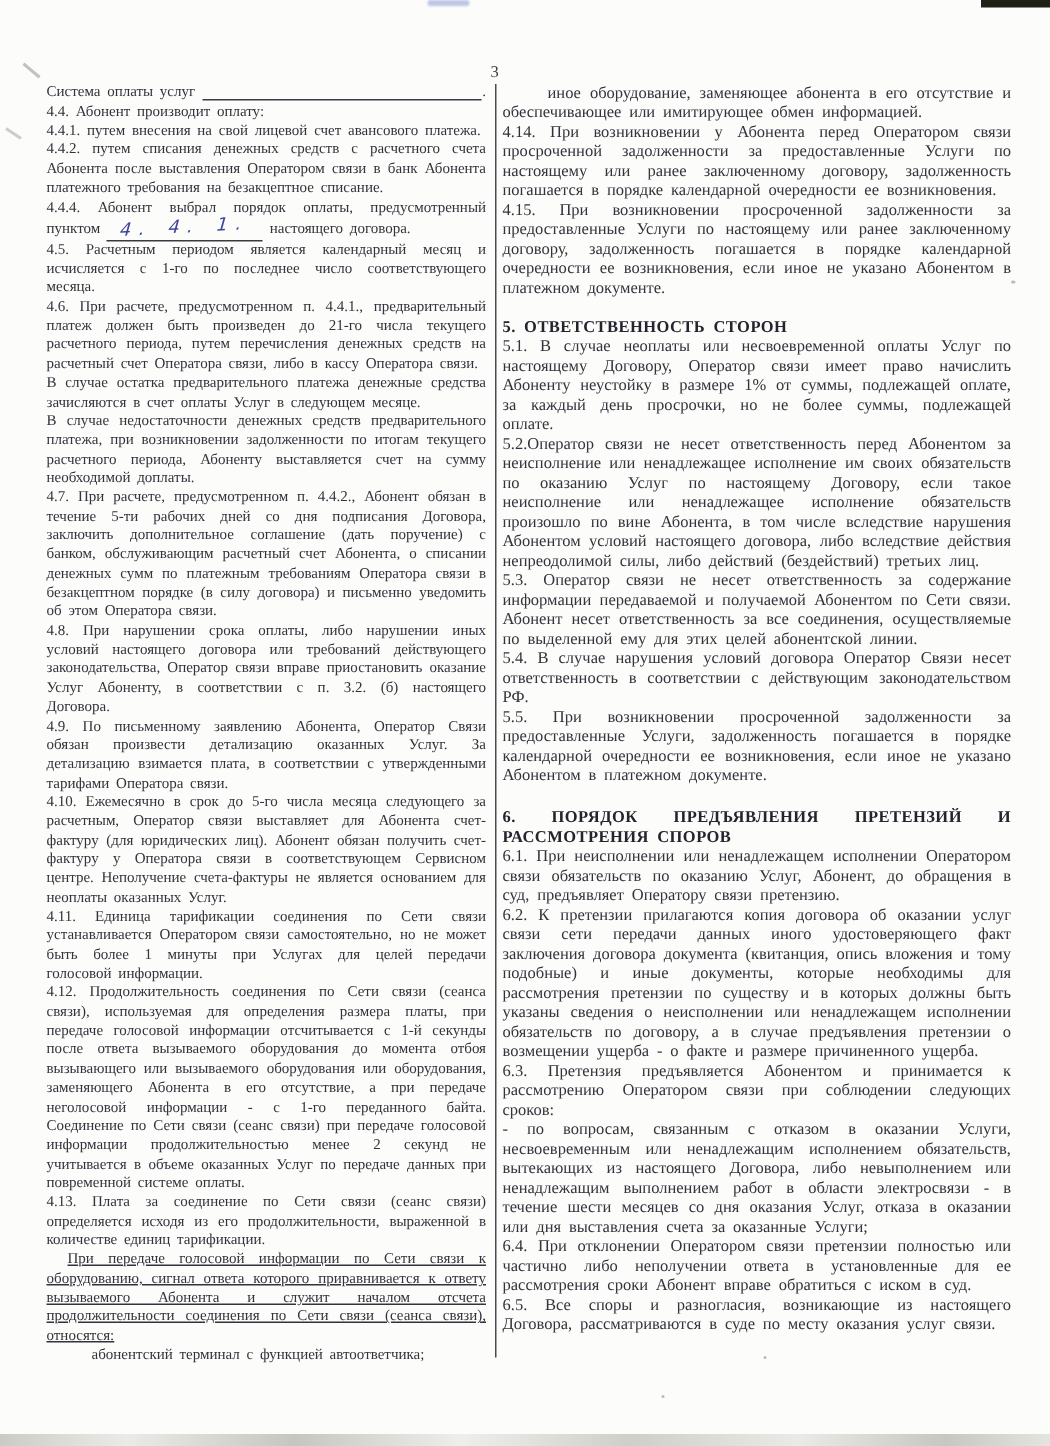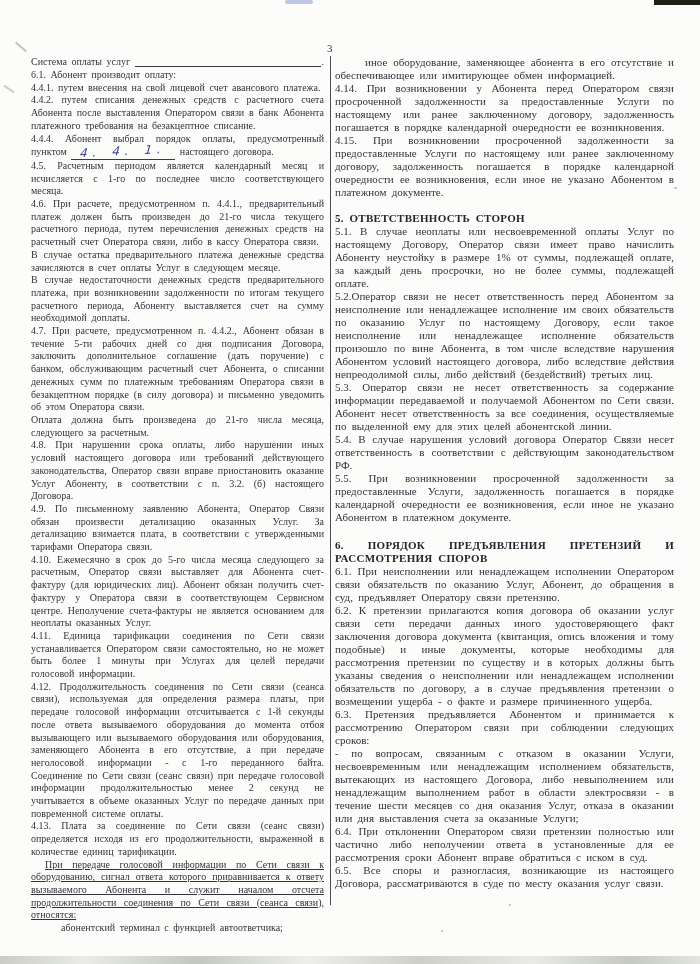--- a/index.html
+++ b/index.html
@@ -128,30 +128,29 @@
   <div class="divider"></div>
 
   <div class="content">
 
     <div class="col col-left">
       <p class="fill-line">
           <span>Система оплаты услуг</span>
           <span class="blank"></span>
           <span>.</span>
         </p>
-      <p>6.1. Абонент производит оплату:</p>
+      <p>4.4. Абонент производит оплату:</p>
       <p>4.4.1. путем внесения на свой лицевой счет авансового платежа.</p>
       <p>4.4.2. путем списания денежных средств с расчетного счета Абонента после выставления Оператором связи в банк Абонента платежного требования на безакцептное списание.</p>
       <p><span>4.4.4. Абонент выбрал порядок оплаты, предусмотренный пунктом</span> <span class="hw-blank"><span class="hw">4. 4. 1.</span></span> <span>настоящего договора.</span></p>
       <p>4.5. Расчетным периодом является календарный месяц и исчисляется с 1-го по последнее число соответствующего месяца.</p>
       <p>4.6. При расчете, предусмотренном п. 4.4.1., предварительный платеж должен быть произведен до 21-го числа текущего расчетного периода, путем перечисления денежных средств на расчетный счет Оператора связи, либо в кассу Оператора связи.</p>
       <p>В случае остатка предварительного платежа денежные средства зачисляются в счет оплаты Услуг в следующем месяце.</p>
       <p>В случае недостаточности денежных средств предварительного платежа, при возникновении задолженности по итогам текущего расчетного периода, Абоненту выставляется счет на сумму необходимой доплаты.</p>
       <p>4.7. При расчете, предусмотренном п. 4.4.2., Абонент обязан в течение 5-ти рабочих дней со дня подписания Договора, заключить дополнительное соглашение (дать поручение) с банком, обслуживающим расчетный счет Абонента, о списании денежных сумм по платежным требованиям Оператора связи в безакцептном порядке (в силу договора) и письменно уведомить об этом Оператора связи.</p>
-      <p>Оплата должна быть произведена до 21-го числа месяца, следующего за расчетным.</p>
       <p>4.8. При нарушении срока оплаты, либо нарушении иных условий настоящего договора или требований действующего законодательства, Оператор связи вправе приостановить оказание Услуг Абоненту, в соответствии с п. 3.2. (б) настоящего Договора.</p>
       <p>4.9. По письменному заявлению Абонента, Оператор Связи обязан произвести детализацию оказанных Услуг. За детализацию взимается плата, в соответствии с утвержденными тарифами Оператора связи.</p>
       <p>4.10. Ежемесячно в срок до 5-го числа месяца следующего за расчетным, Оператор связи выставляет для Абонента счет-фактуру (для юридических лиц). Абонент обязан получить счет-фактуру у Оператора связи в соответствующем Сервисном центре. Неполучение счета-фактуры не является основанием для неоплаты оказанных Услуг.</p>
       <p>4.11. Единица тарификации соединения по Сети связи устанавливается Оператором связи самостоятельно, но не может быть более 1 минуты при Услугах для целей передачи голосовой информации.</p>
       <p>4.12. Продолжительность соединения по Сети связи (сеанса связи), используемая для определения размера платы, при передаче голосовой информации отсчитывается с 1-й секунды после ответа вызываемого оборудования до момента отбоя вызывающего или вызываемого оборудования или оборудования, заменяющего Абонента в его отсутствие, а при передаче неголосовой информации - с 1-го переданного байта. Соединение по Сети связи (сеанс связи) при передаче голосовой информации продолжительностью менее 2 секунд не учитывается в объеме оказанных Услуг по передаче данных при повременной системе оплаты.</p>
       <p>4.13. Плата за соединение по Сети связи (сеанс связи) определяется исходя из его продолжительности, выраженной в количестве единиц тарификации.</p>
       <p class="indent-1">При передаче голосовой информации по Сети связи к оборудованию, сигнал ответа которого приравнивается к ответу вызываемого Абонента и служит началом отсчета продолжительности соединения по Сети связи (сеанса связи), относятся:</p>
       <p class="indent-2">абонентский терминал с функцией автоответчика;</p>
     </div>
 

